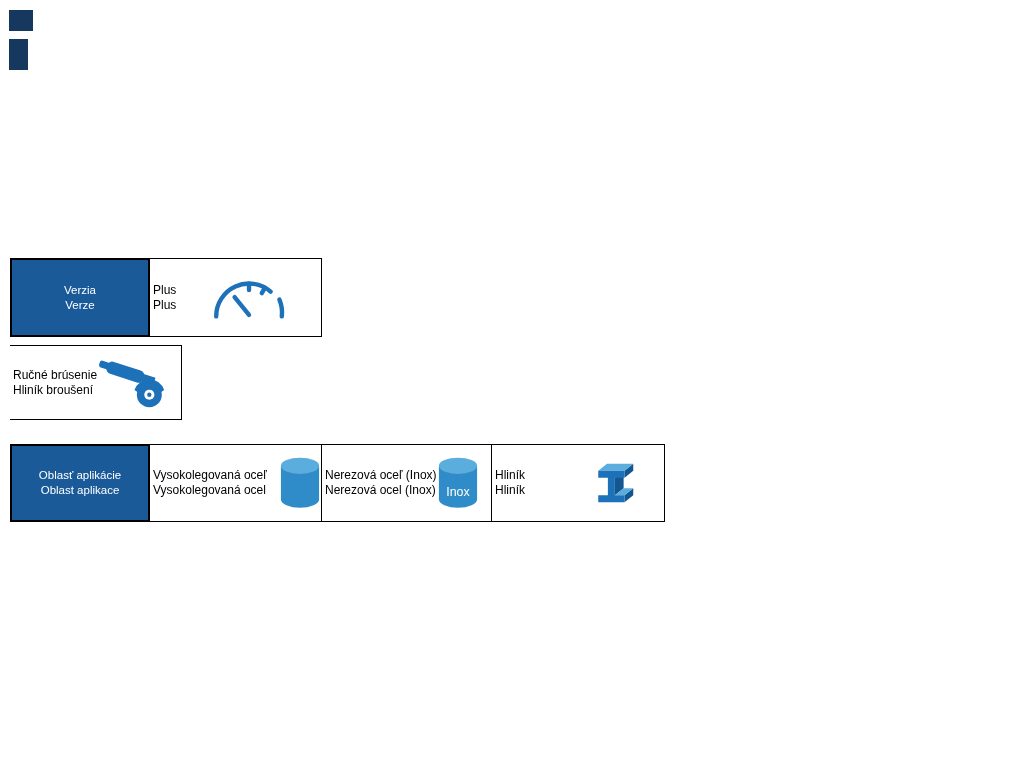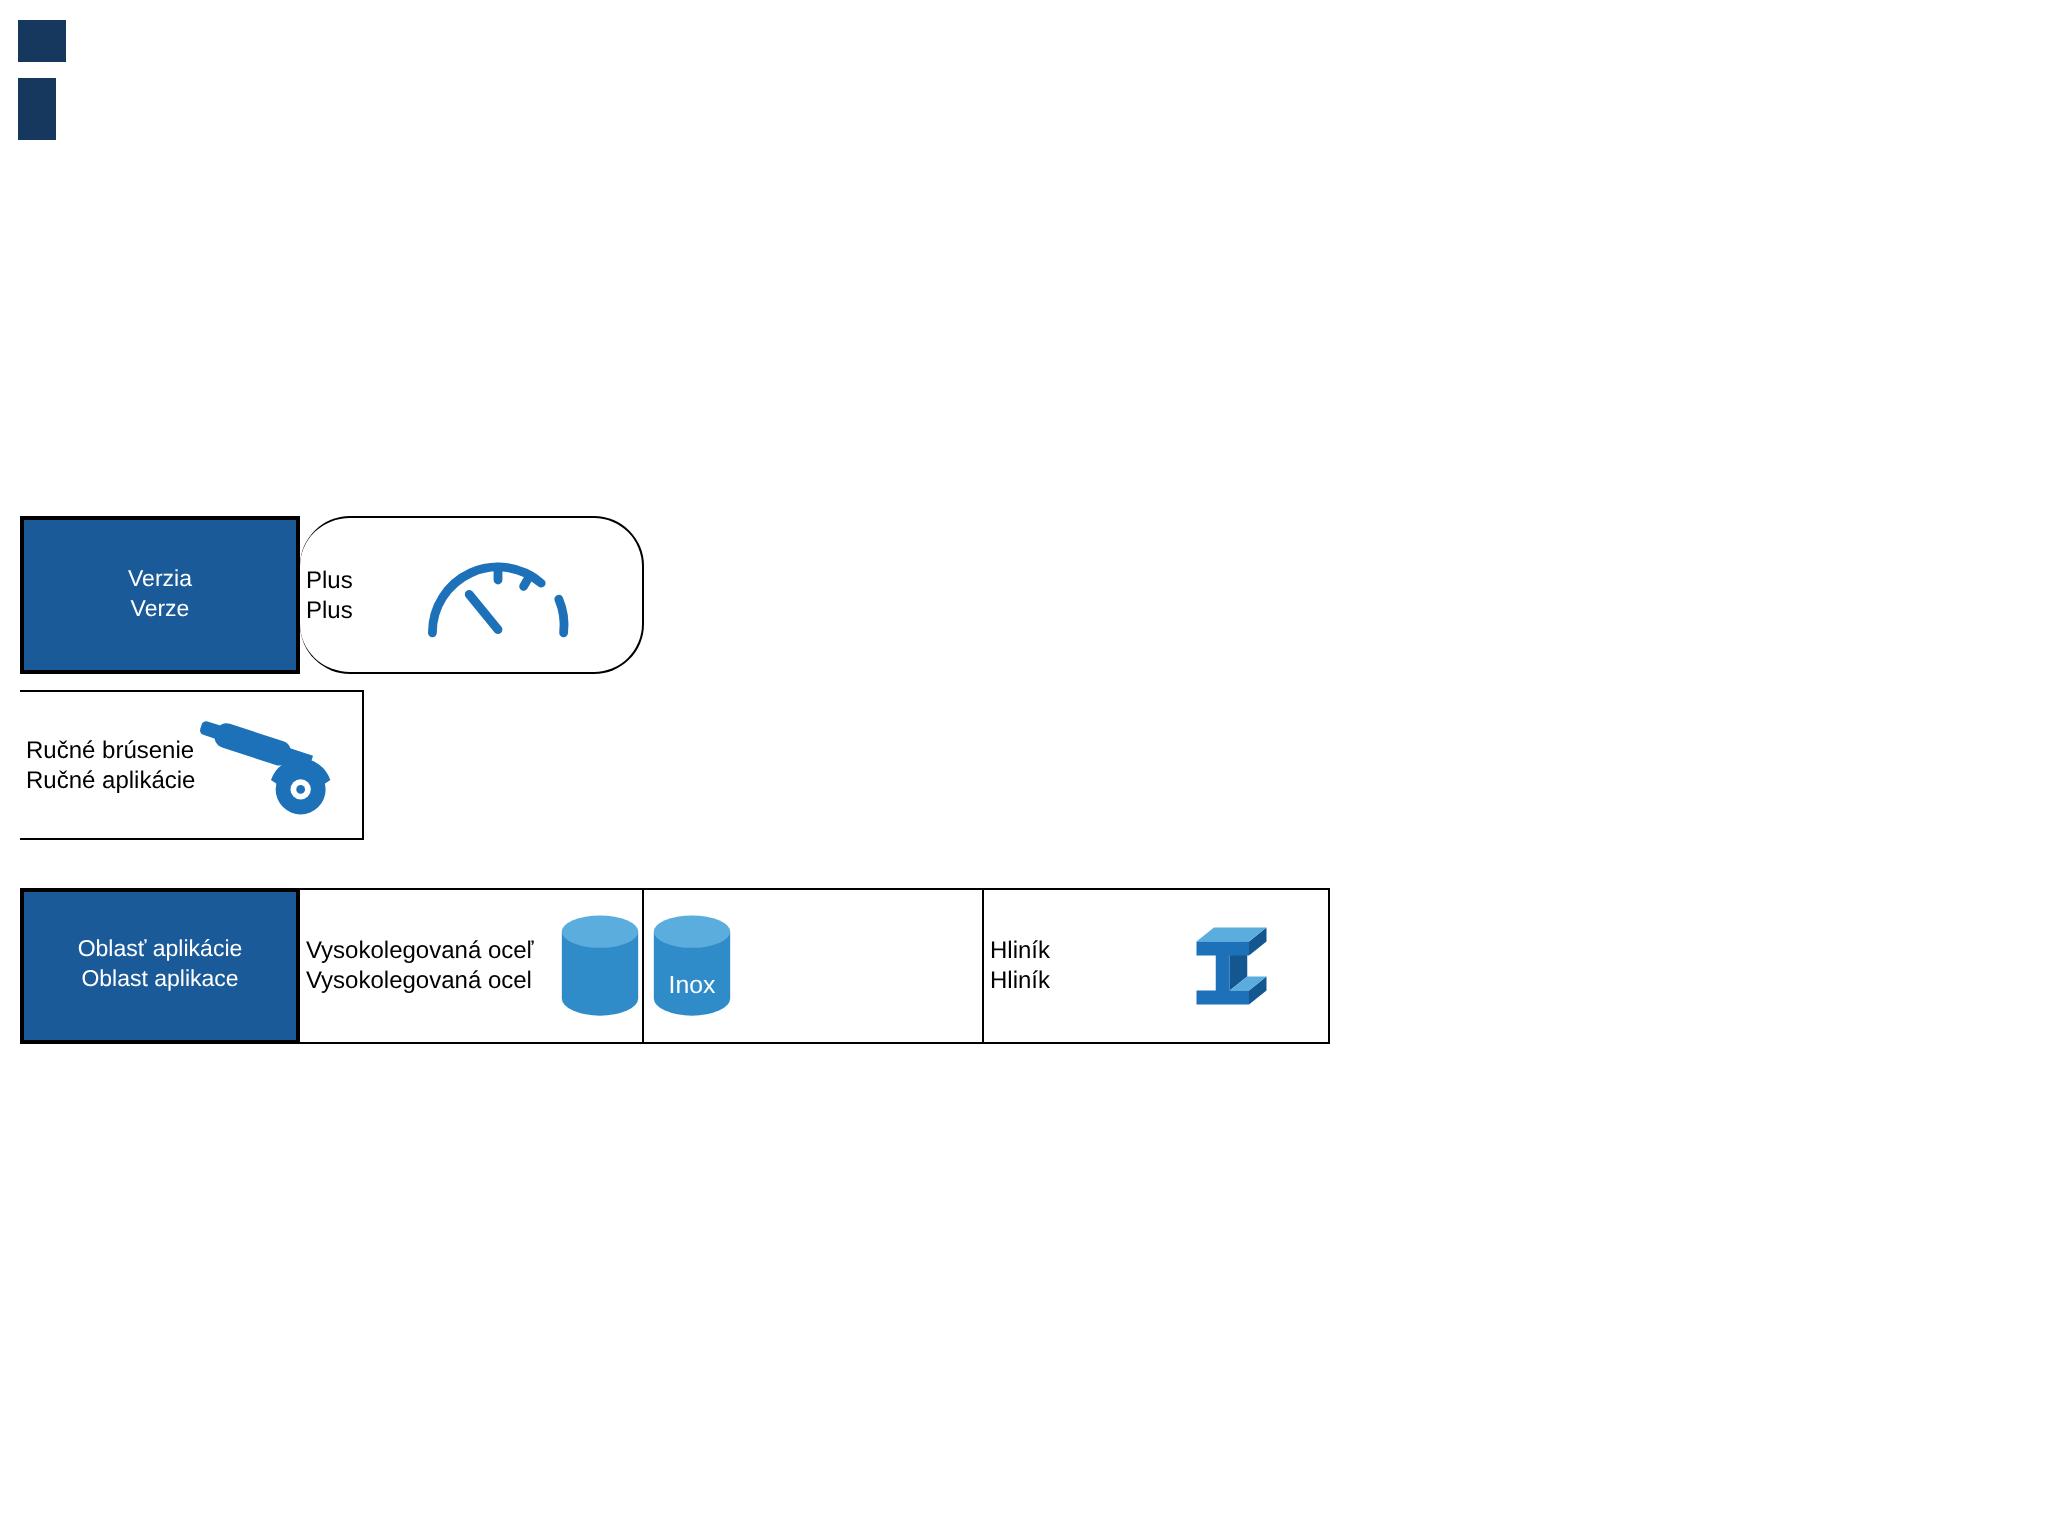--- a/index.html
+++ b/index.html
@@ -30,21 +30,21 @@
 <body>
 
 <div class="logo-mark logo-top"></div>
 <div class="logo-mark logo-bottom"></div>
 
 <div class="spec-row" style="top:258px;height:79px;">
   <div class="label-box">
     <div>Verzia</div>
     <div>Verze</div>
   </div>
-  <div class="cell" style="width:172px;padding-right:32px;border-radius:25px;">
+  <div class="cell" style="width:172px;padding-right:32px;">
     <div class="cell-text">
       <div>Plus</div>
       <div>Plus</div>
     </div>
     <span class="icon-wrap">
       <svg width="80" height="50" viewBox="0 0 100 60" aria-hidden="true">
         <g stroke="#1d71b8" stroke-width="5.5" fill="none" stroke-linecap="round">
           <path d="M 9 53 A 41 41 0 0 1 77 22"></path>
           <path d="M 88 32 A 41 41 0 0 1 91 53"></path>
           <line x1="50" y1="12" x2="50" y2="20"></line>
@@ -53,21 +53,21 @@
         </g>
       </svg>
     </span>
   </div>
 </div>
 
 <div class="spec-row" style="top:345px;height:75px;">
   <div class="cell" style="width:172px;padding-right:14px;">
     <div class="cell-text">
       <div>Ručné brúsenie</div>
-      <div>Ručné aplikácie</div>
+      <div>Hliník broušení</div>
     </div>
     <span class="icon-wrap">
       <svg width="82" height="56" viewBox="0 0 105 70" aria-hidden="true">
         <g fill="#1d71b8">
           <g transform="rotate(18 50 34)">
             <rect x="-2" y="21" width="14" height="9" rx="3"></rect>
             <rect x="8" y="18" width="50" height="16" rx="7"></rect>
             <rect x="54" y="21" width="18" height="10"></rect>
           </g>
           <path d="M 48 44 A 20 20 0 0 1 86 44 L 80 48 A 13 13 0 0 0 54 48 Z"></path>
@@ -93,20 +93,24 @@
     </div>
     <span class="icon-wrap">
       <svg width="42" height="54" viewBox="0 0 44 56" aria-hidden="true">
         <path fill="#2f8cc9" d="M2 10 H42 V45 A 20 9 0 0 1 2 45 Z"></path>
         <ellipse cx="22" cy="10" rx="20" ry="8.5" fill="#5badde"></ellipse>
       </svg>
     </span>
   </div>
 
   <div class="cell" style="width:170px;padding-right:12px;">
+    <div class="cell-text">
+      <div>Nerezová oceľ (Inox)</div>
+      <div>Nerezová ocel (Inox)</div>
+    </div>
     <span class="icon-wrap">
       <svg width="42" height="54" viewBox="0 0 44 56" aria-hidden="true">
         <path fill="#2f8cc9" d="M2 10 H42 V45 A 20 9 0 0 1 2 45 Z"></path>
         <ellipse cx="22" cy="10" rx="20" ry="8.5" fill="#5badde"></ellipse>
         <text x="22" y="42" text-anchor="middle" font-size="13" fill="#ffffff" font-family="Liberation Sans, sans-serif">Inox</text>
       </svg>
     </span>
   </div>
 
   <div class="cell" style="width:173px;padding-right:22px;">

